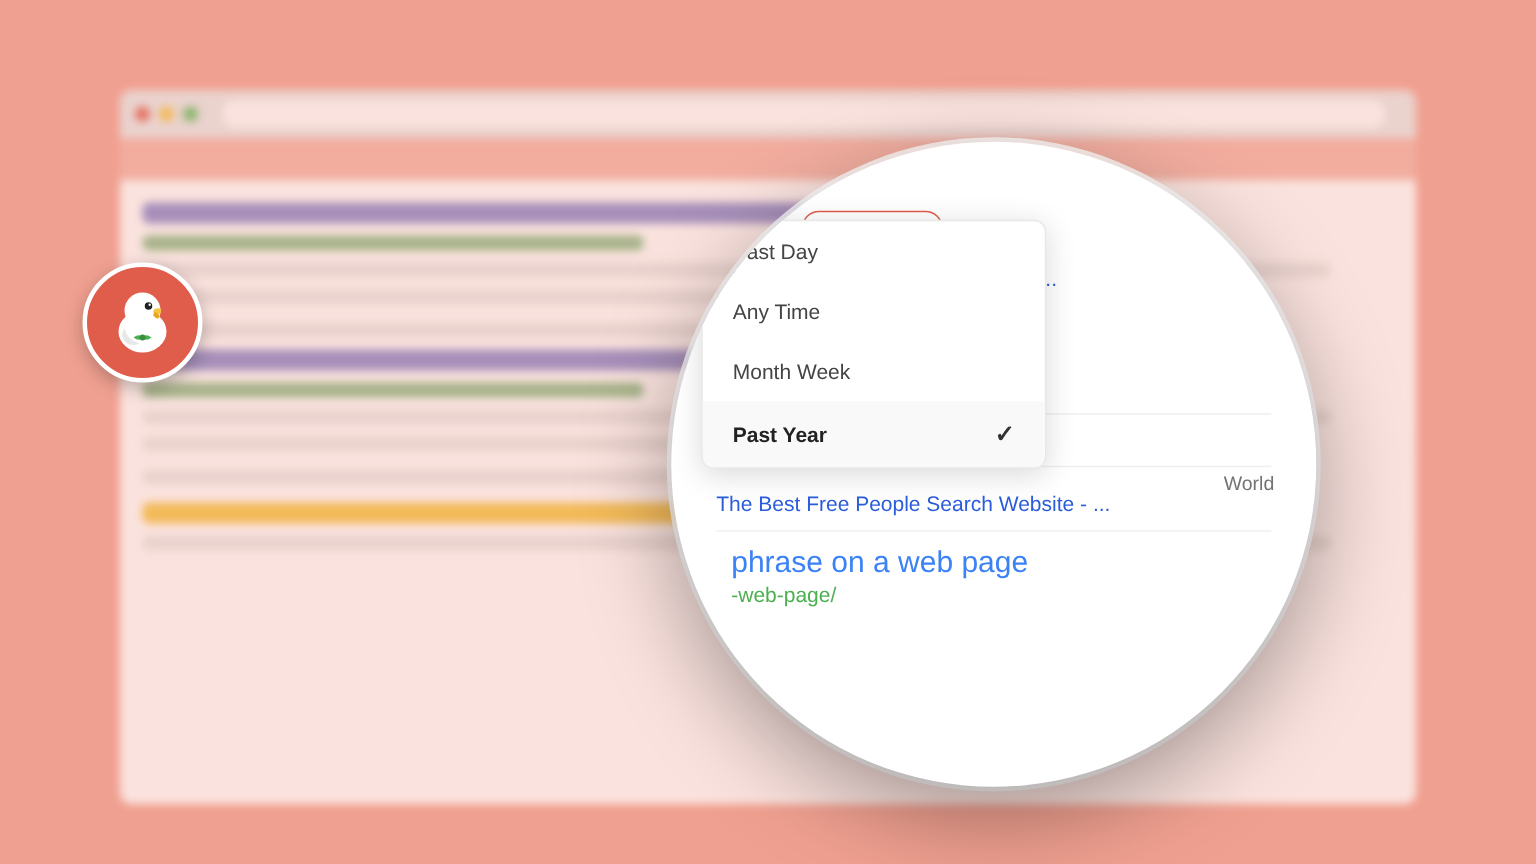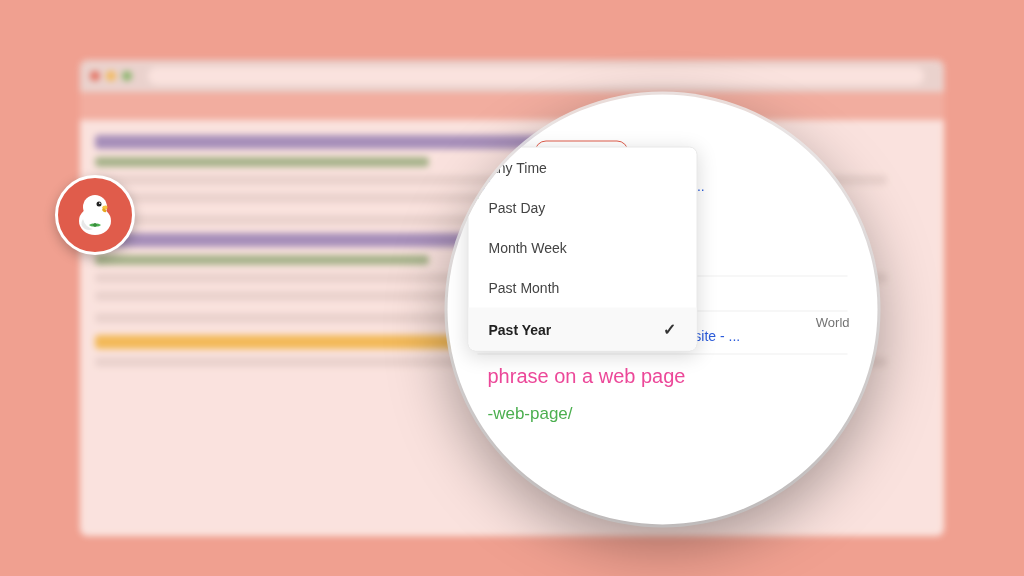--- a/index.html
+++ b/index.html
@@ -237,31 +237,31 @@
       position: absolute;
       right: 20px;
       top: 8px;
       font-size: 12px;
       color: #888;
     }
 
     
     .big-highlight-title {
       font-size: 20px;
-      color: #ec4899;
+      color: #3b82f6;
       font-weight: 400;
       padding-left: 10px;
       margin-top: 10px;
     }
 
     .big-highlight-link {
-      font-size: 17px;
+      font-size: 14px;
       color: #4caf50;
       padding-left: 10px;
-      margin-top: 16px;
+      margin-top: 1px;
     }
 
     
     .world-text {
       position: absolute;
       right: 28px;
       top: 220px;
       font-size: 13px;
       color: #737373;
     }
@@ -327,30 +327,27 @@
       <div style="margin-top: 8px;">
         <div class="result-item">
           <div class="result-title">The Best Free People Search Website - ...</div>
         </div>
         <div class="big-highlight-title">phrase on a web page</div>
         <div class="big-highlight-link">-web-page/</div>
       </div>
 
       <div class="dropdown-menu">
         <div class="dropdown-item">
+          <span>Past Day</span>
+        </div>
+        <div class="dropdown-item">
           <span>Any Time</span>
-        </div>
-        <div class="dropdown-item">
-          <span>Past Day</span>
         </div>
         <div class="dropdown-item">
           <span>Month Week</span>
-        </div>
-        <div class="dropdown-item">
-          <span>Past Month</span>
         </div>
         <div class="dropdown-item selected">
           <span>Past Year</span>
           <span class="checkmark">✓</span>
         </div>
       </div>
 
     </div>
   </div>
 

